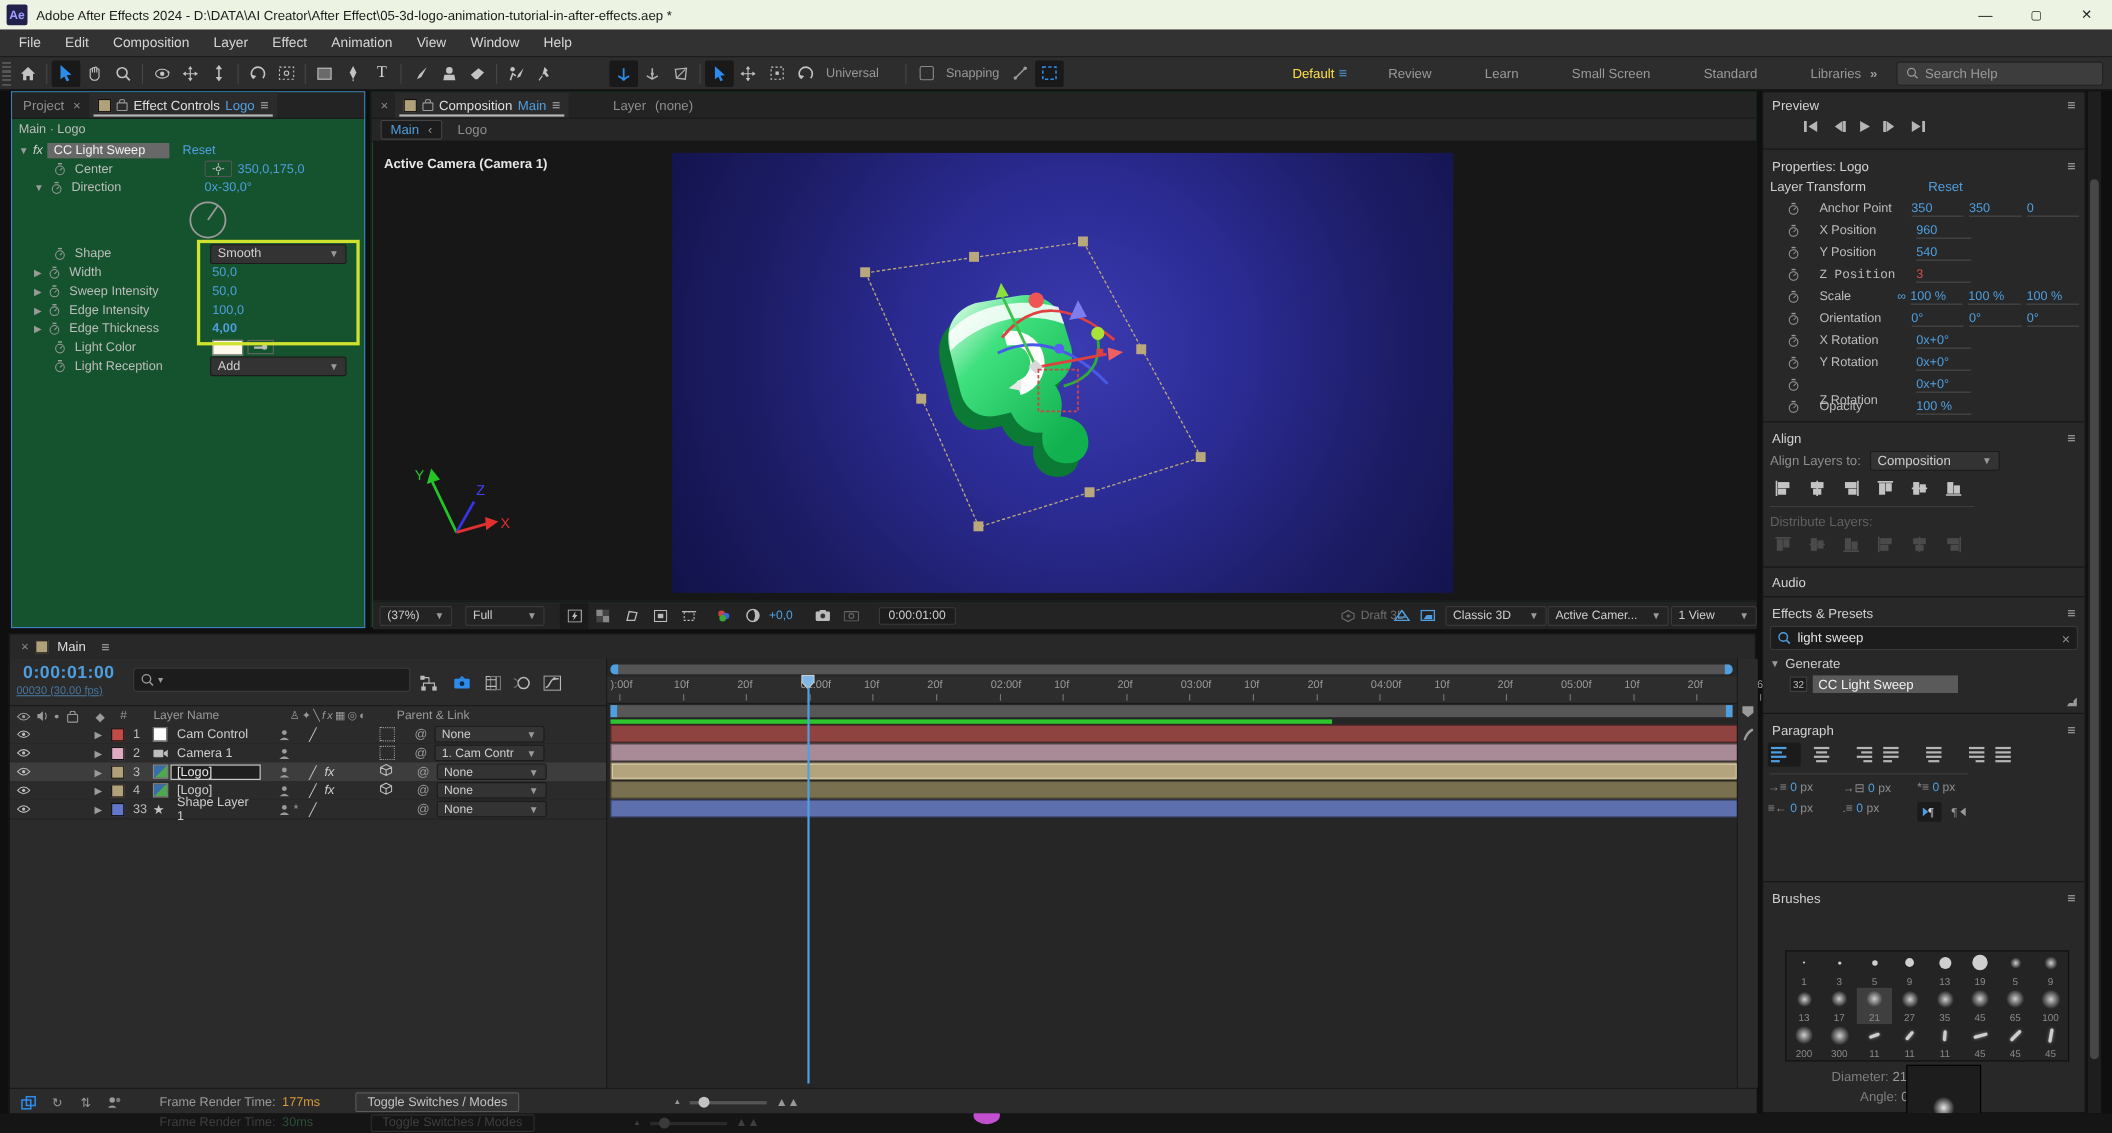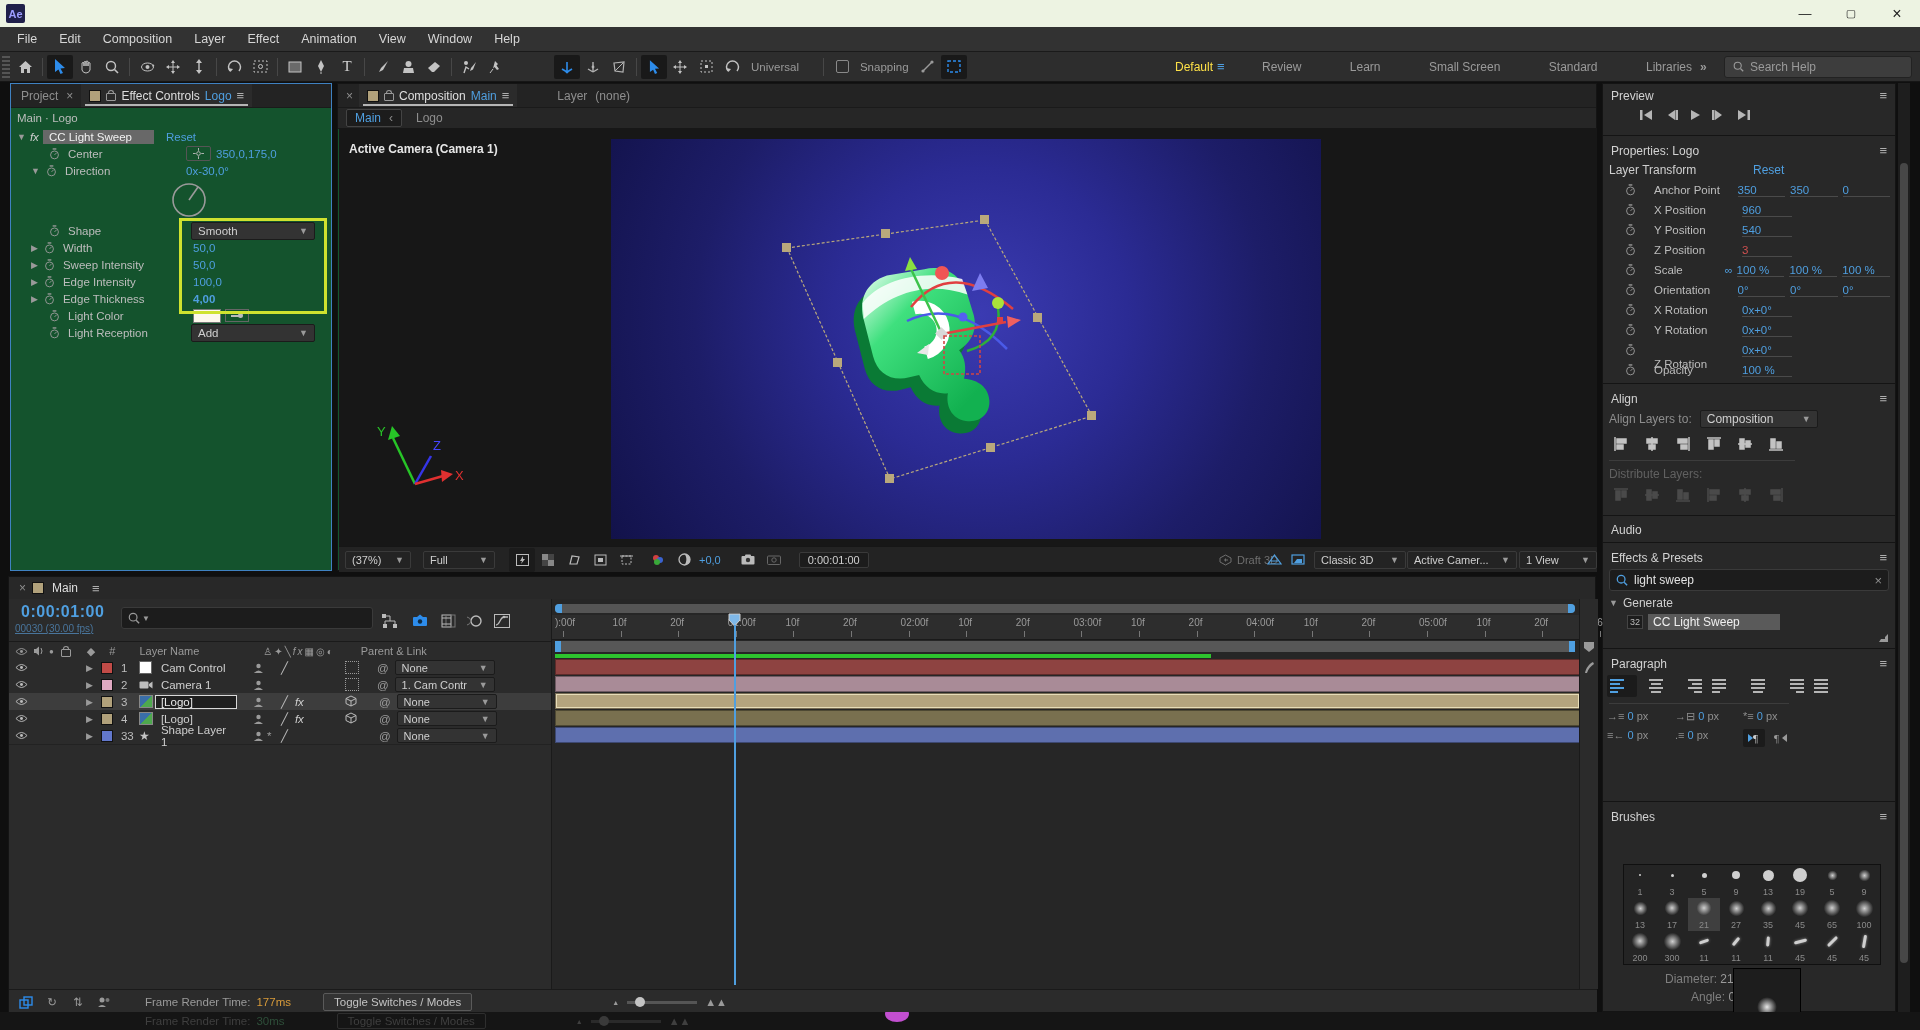--- a/index.html
+++ b/index.html
@@ -58,20 +58,21 @@
   .tick{position:absolute;top:16px;width:1px;height:6px;background:#777;}
   .ghost{color:#3f3f3f;}
 </style>
 </head>
 <body>
 
 <div class="app">
 
   <div class="abs titlebar">
     <div class="ae-logo">Ae</div>
+    <span style="font-size:12px;">Adobe After Effects 2024 - D:\DATA\AI Creator\After Effect\05-3d-logo-animation-tutorial-in-after-effects.aep *</span>
     <div class="win-btns">
       <div class="win-btn">—</div>
       <div class="win-btn" style="font-size:11px;">▢</div>
       <div class="win-btn" style="font-size:16px;">×</div>
     </div>
   </div>
 
   <div class="abs menubar">
 
   <span class="menu-item">File</span>
@@ -701,21 +702,21 @@
           <span class="pval">540</span>
         </div>
         <div class="prow">
           <span class="sw" style="margin-left:22px;">
             <svg width="11" height="12" viewBox="0 0 12 13">
               <line x1="4" y1="1" x2="8" y2="1" stroke="#9a9a9a" stroke-width="1.5"></line>
               <circle cx="6" cy="7.5" r="4.3" fill="none" stroke="#9a9a9a"></circle>
               <line x1="6" y1="7.5" x2="8.5" y2="5" stroke="#9a9a9a"></line>
             </svg>
           </span>
-          <span style="margin-left:18px;width:74px;color:#bdbdbd;">Z Position</span>
+          <span style="margin-left:18px;width:74px;color:#bdbdbd;font-family:Liberation Mono, monospace;">Z Position</span>
           <span style="width:14px;display:inline-block;"></span>
           <span class="pval red">3</span>
         </div>
         <div class="prow">
           <span class="sw" style="margin-left:22px;">
             <svg width="11" height="12" viewBox="0 0 12 13">
               <line x1="4" y1="1" x2="8" y2="1" stroke="#9a9a9a" stroke-width="1.5"></line>
               <circle cx="6" cy="7.5" r="4.3" fill="none" stroke="#9a9a9a"></circle>
               <line x1="6" y1="7.5" x2="8.5" y2="5" stroke="#9a9a9a"></line>
             </svg>

